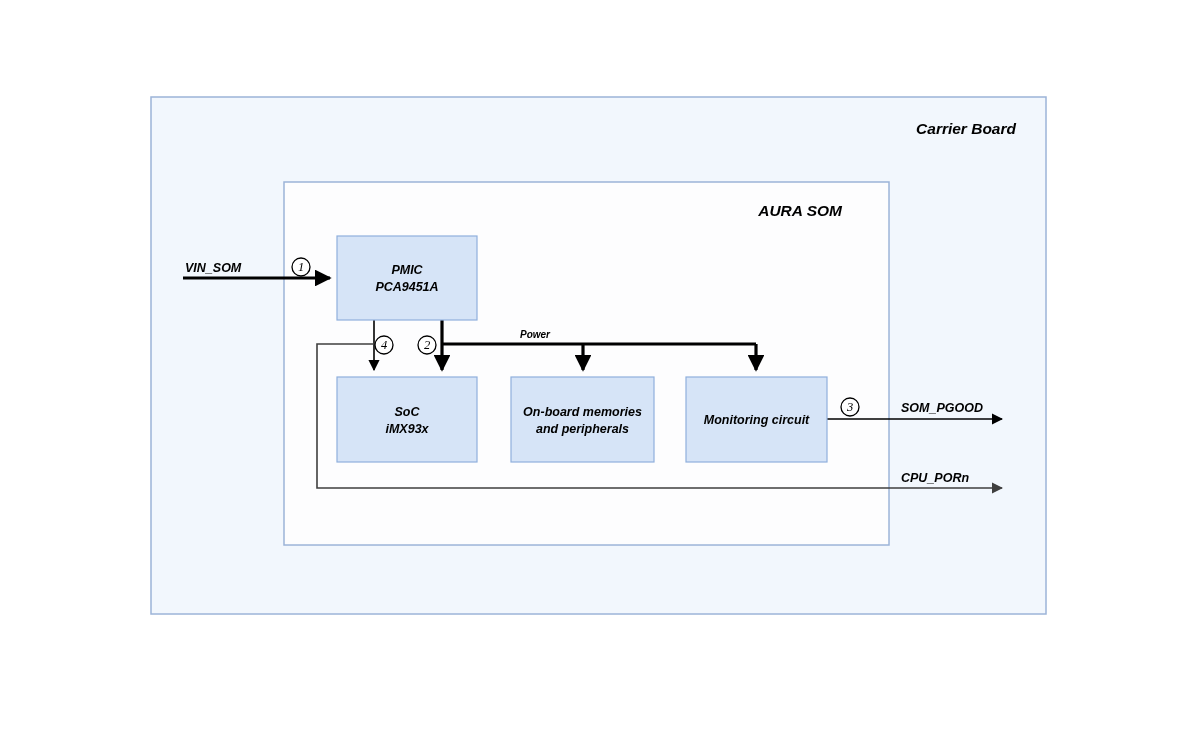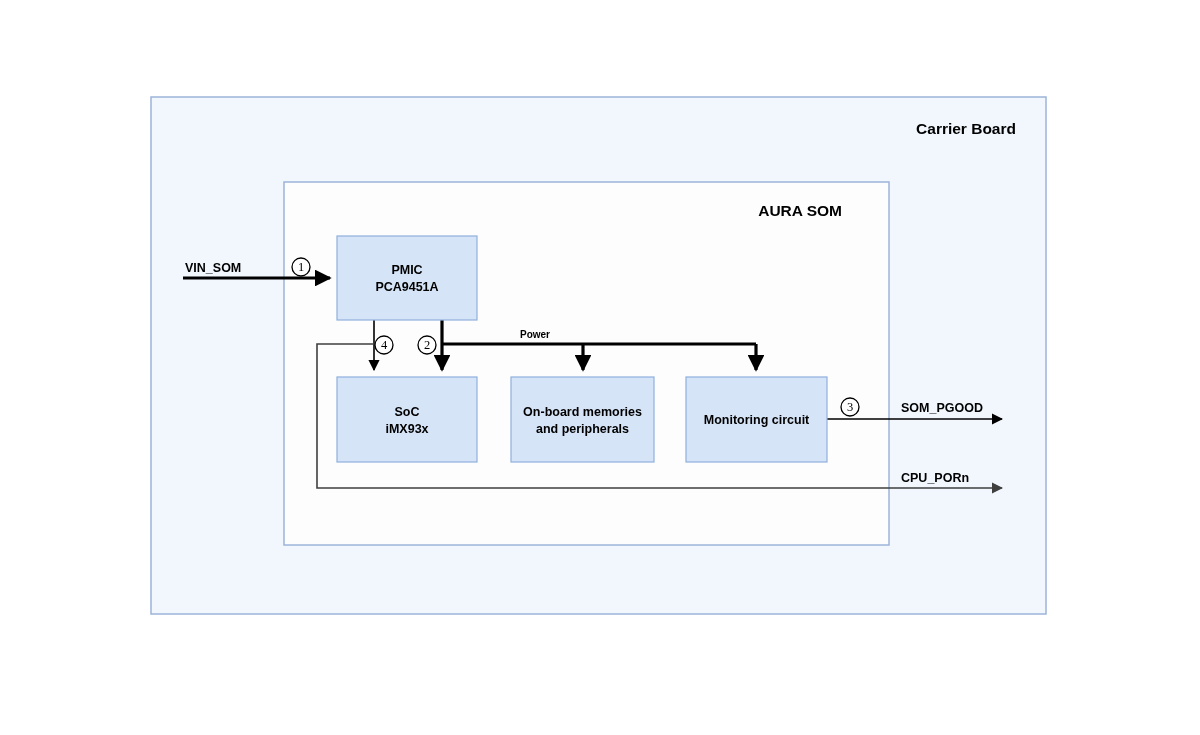--- a/index.html
+++ b/index.html
@@ -11,20 +11,21 @@
   body {
     width: 1200px;
     height: 735px;
     font-family: "Liberation Sans", sans-serif;
     overflow: hidden;
   }
   #diagram-root {
     position: relative;
     width: 1200px;
     height: 735px;
+    font-style: italic;
   }
   svg#diagram {
     display: block;
     width: 1200px;
     height: 735px;
   }
   .container-rect {
     stroke-width: 1.5;
   }
   .block-rect {

